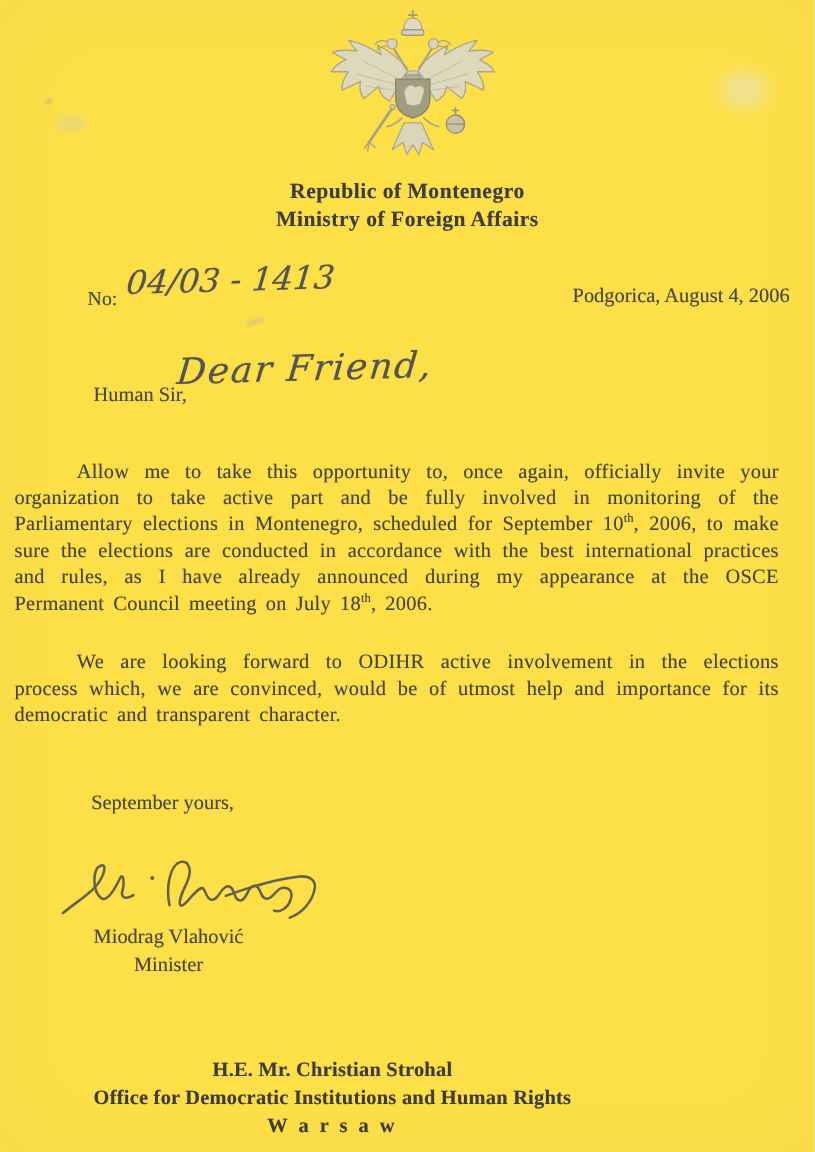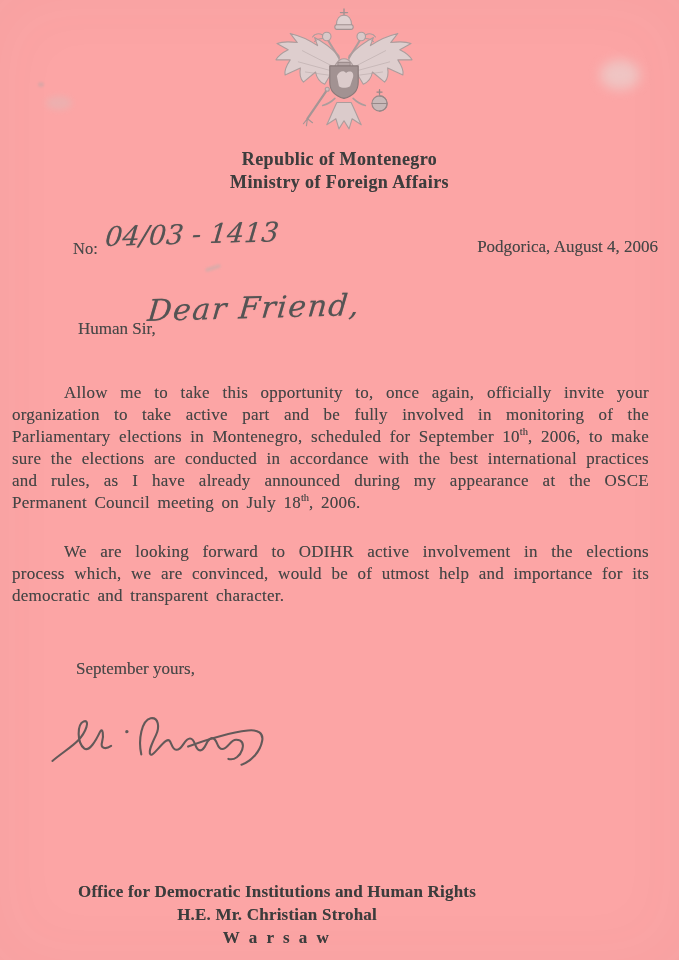--- a/index.html
+++ b/index.html
@@ -1,20 +1,20 @@
 <!DOCTYPE html>
 <html><head>
 <meta charset="utf-8">
 <style>
   html,body{margin:0;padding:0;background:#e8e8e6;}
   .page{
     position:relative;
     width:679px;height:960px;
     margin:0 auto;
-    background:#fca5a5;
+    background:#fde047;
     overflow:hidden;
     font-family:"Liberation Serif","DejaVu Serif",serif;
     color:#424242;
     box-shadow:inset 0 0 70px rgba(90,85,70,0.04);
   }
   .scan-text{ text-shadow:0 0 0.6px rgba(70,70,70,0.45);text-align:center; }
 
   
   .emblem{
     position:absolute; left:271px; top:5px; width:146px; height:134px;
@@ -150,20 +150,24 @@
 
   <span class="valediction scan-text">September yours,</span>
 
   <svg class="signature" viewBox="0 0 232 74" fill="none" stroke="#4f4f4f" stroke-width="2.1" stroke-linecap="round" stroke-linejoin="round" opacity="0.88">
     <path d="M4,58 C14,50 24,44 30,38 C38,30 43,17 36,19 C29,22 29,40 36,46 C41,50 48,38 52,30 C55,24 56,34 54,40 C52,46 57,48 63,44"></path>
     <circle cx="79" cy="30" r="1.7" fill="#4f4f4f" stroke="none"></circle>
     <path d="M93,53 C90,38 94,19 103,17 C111,16 112,26 108,34 C104,42 100,50 102,53 C104,56 112,44 118,40 C124,36 122,48 128,49 C134,50 136,38 142,38 C148,38 146,50 152,50 C158,50 158,38 164,38 C170,38 168,49 174,49 C180,49 182,40 188,40 C194,40 196,44 194,50 C192,56 186,61 180,59"></path>
     <path d="M140,46 C160,39 180,33 200,31 C210,30 216,34 214,42 C212,52 203,62 193,65"></path>
   </svg>
 
+  <div class="signer scan-text">
+    <div>Miodrag Vlahović</div>
+    <div>Minister</div>
+  </div>
 
   <div class="recipient scan-text">
+    <div>H.E. Mr. Christian Strohal</div>
     <div>Office for Democratic Institutions and Human Rights</div>
-    <div>H.E. Mr. Christian Strohal</div>
     <div class="spread">W a r s a w</div>
   </div>
 
 </div>
 
 </body></html>

